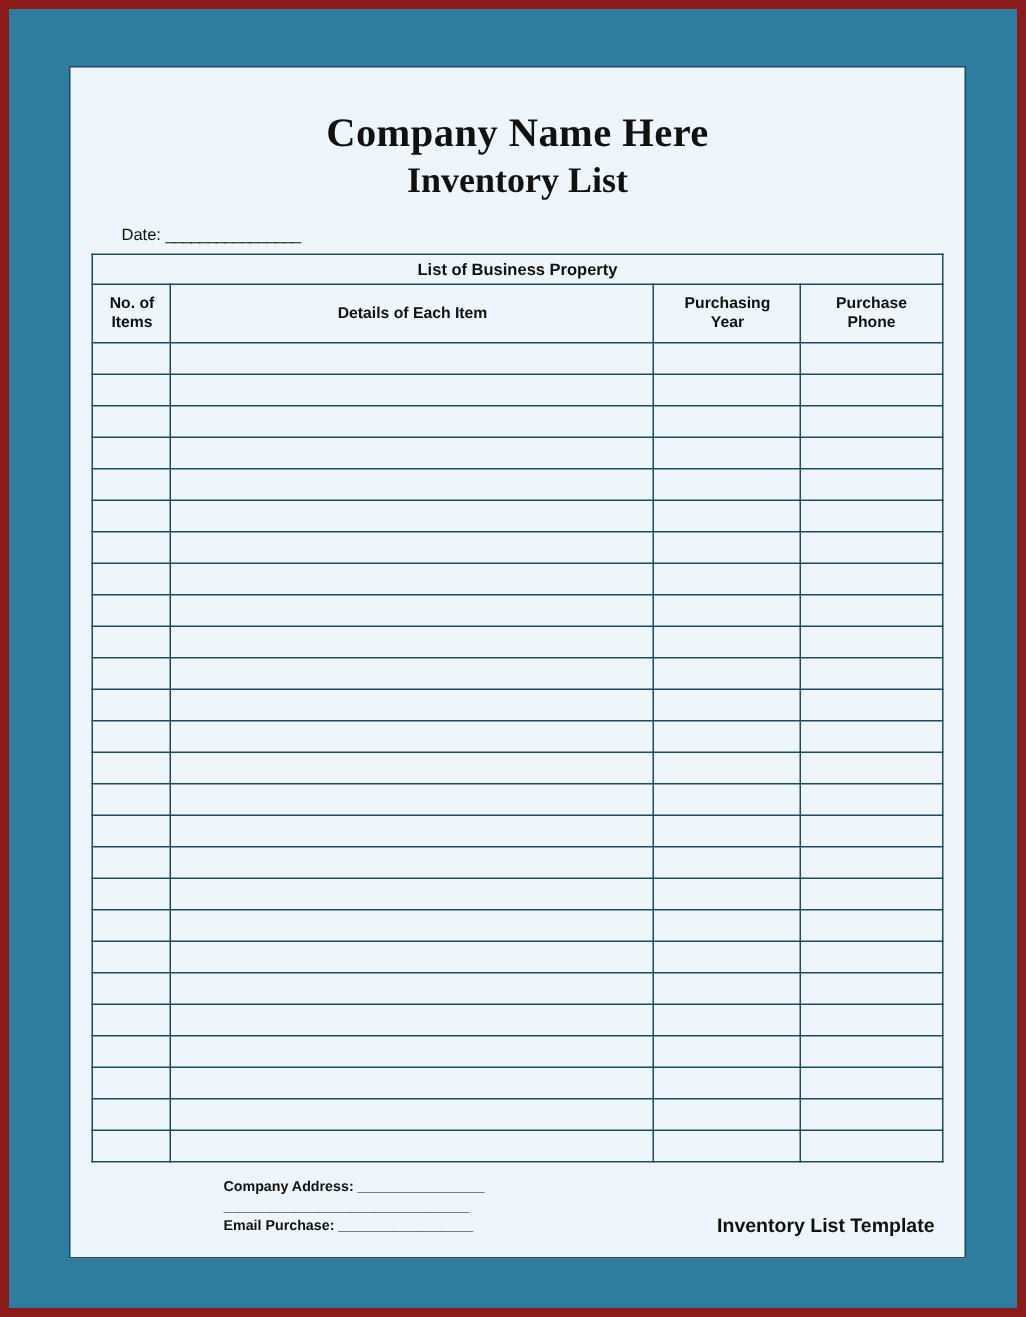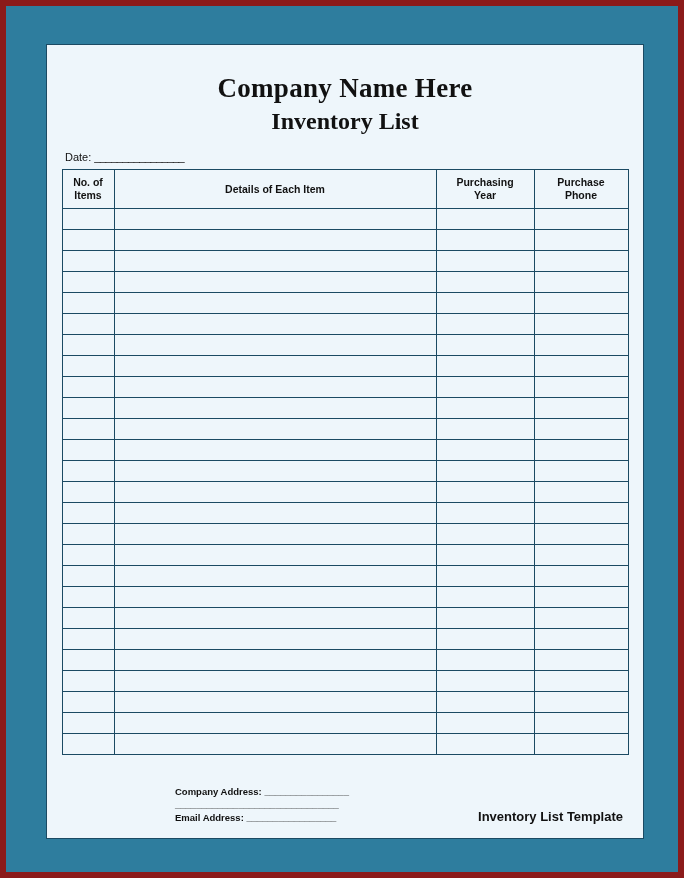--- a/index.html
+++ b/index.html
@@ -61,21 +61,21 @@
   .doc-subtitle {
     text-align: center;
     font-size: 24px;
     font-weight: bold;
     color: #111111;
     margin-top: 4px;
     font-family: "Liberation Serif", serif;
   }
   .date-line {
     margin-top: 16px;
-    margin-left: 10px;
+    margin-left: 26px;
     font-size: 11px;
     font-family: "Liberation Sans", sans-serif;
     color: #111111;
   }
   .date-line .underline {
     letter-spacing: -0.5px;
   }
   
   .inv-table {
     margin: 6px auto 0 auto;
@@ -118,21 +118,21 @@
 
   
   .footer-block {
     position: absolute;
     left: 0;
     right: 0;
     bottom: 6px;
     font-family: "Liberation Sans", sans-serif;
   }
   .contact-lines {
-    margin-left: 120px;
+    margin-left: 94px;
     font-size: 9.5px;
     font-weight: bold;
     color: #111111;
     line-height: 13px;
   }
   .contact-lines div {
     white-space: nowrap;
   }
   .template-tag {
     position: absolute;
@@ -161,20 +161,23 @@
         </div>
 
         <table class="inv-table">
           <colgroup>
             <col class="c1">
               <col class="c2">
               <col class="c3">
               <col class="c4">
           </colgroup>
           <thead>
+            <tr>
+              <th class="table-banner" colspan="4">List of Business Property</th>
+            </tr>
             <tr>
               <th class="col-head">
                 <div>No. of</div>
                 <div>Items</div>
               </th>
               <th class="col-head">
                 <div>Details of Each Item</div>
               </th>
               <th class="col-head">
                 <div>Purchasing</div>
@@ -349,21 +352,21 @@
         <div class="footer-block">
           <div class="contact-lines">
             <div>
               <span>Company Address:</span>
               <span>________________</span>
             </div>
             <div>
               <span>_______________________________</span>
             </div>
             <div>
-              <span>Email Address:</span>
+              <span>Email Purchase:</span>
               <span>_________________</span>
             </div>
           </div>
           <div class="template-tag">Inventory List Template</div>
         </div>
 
       </div>
     </div>
 
   </div>

